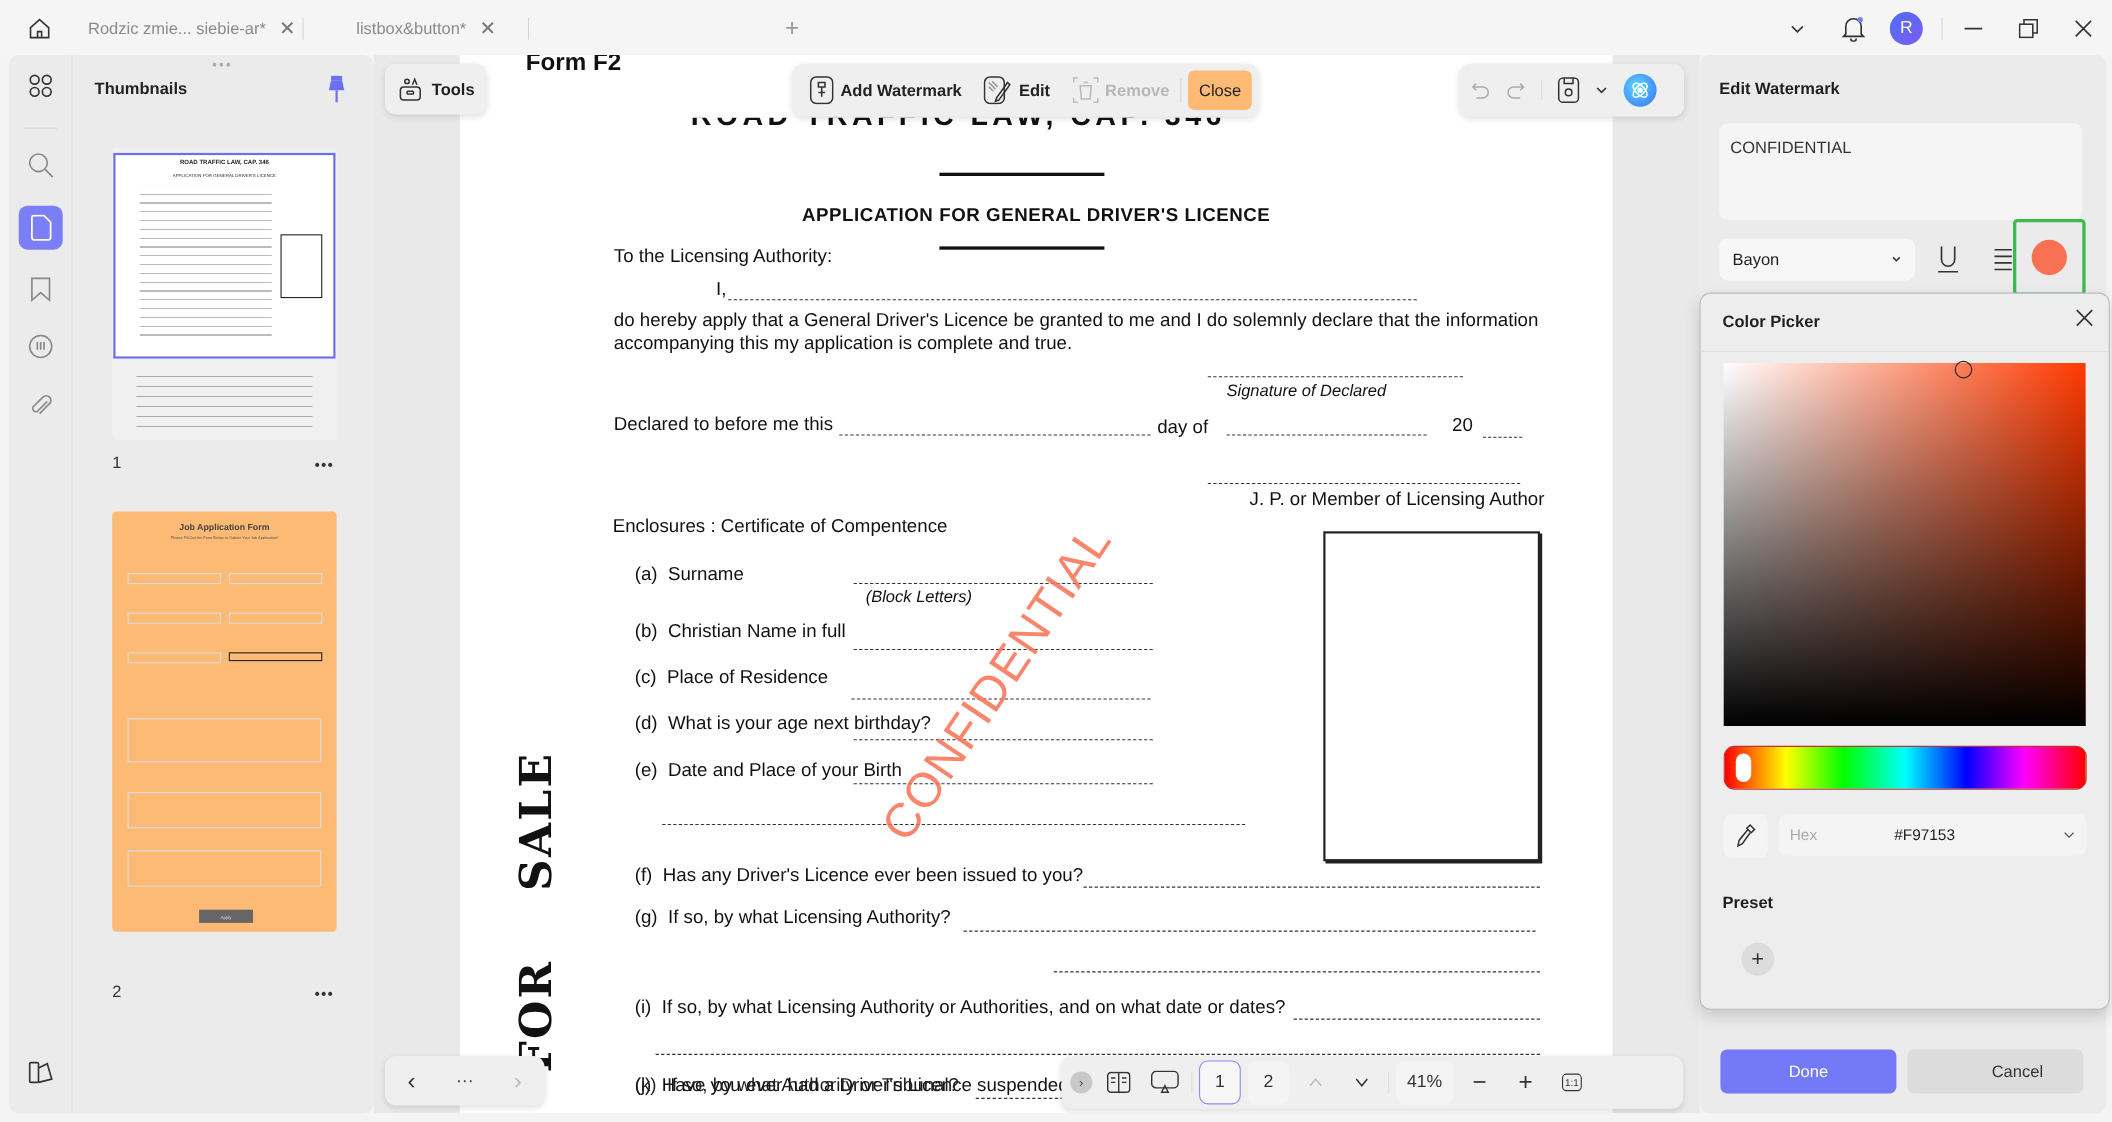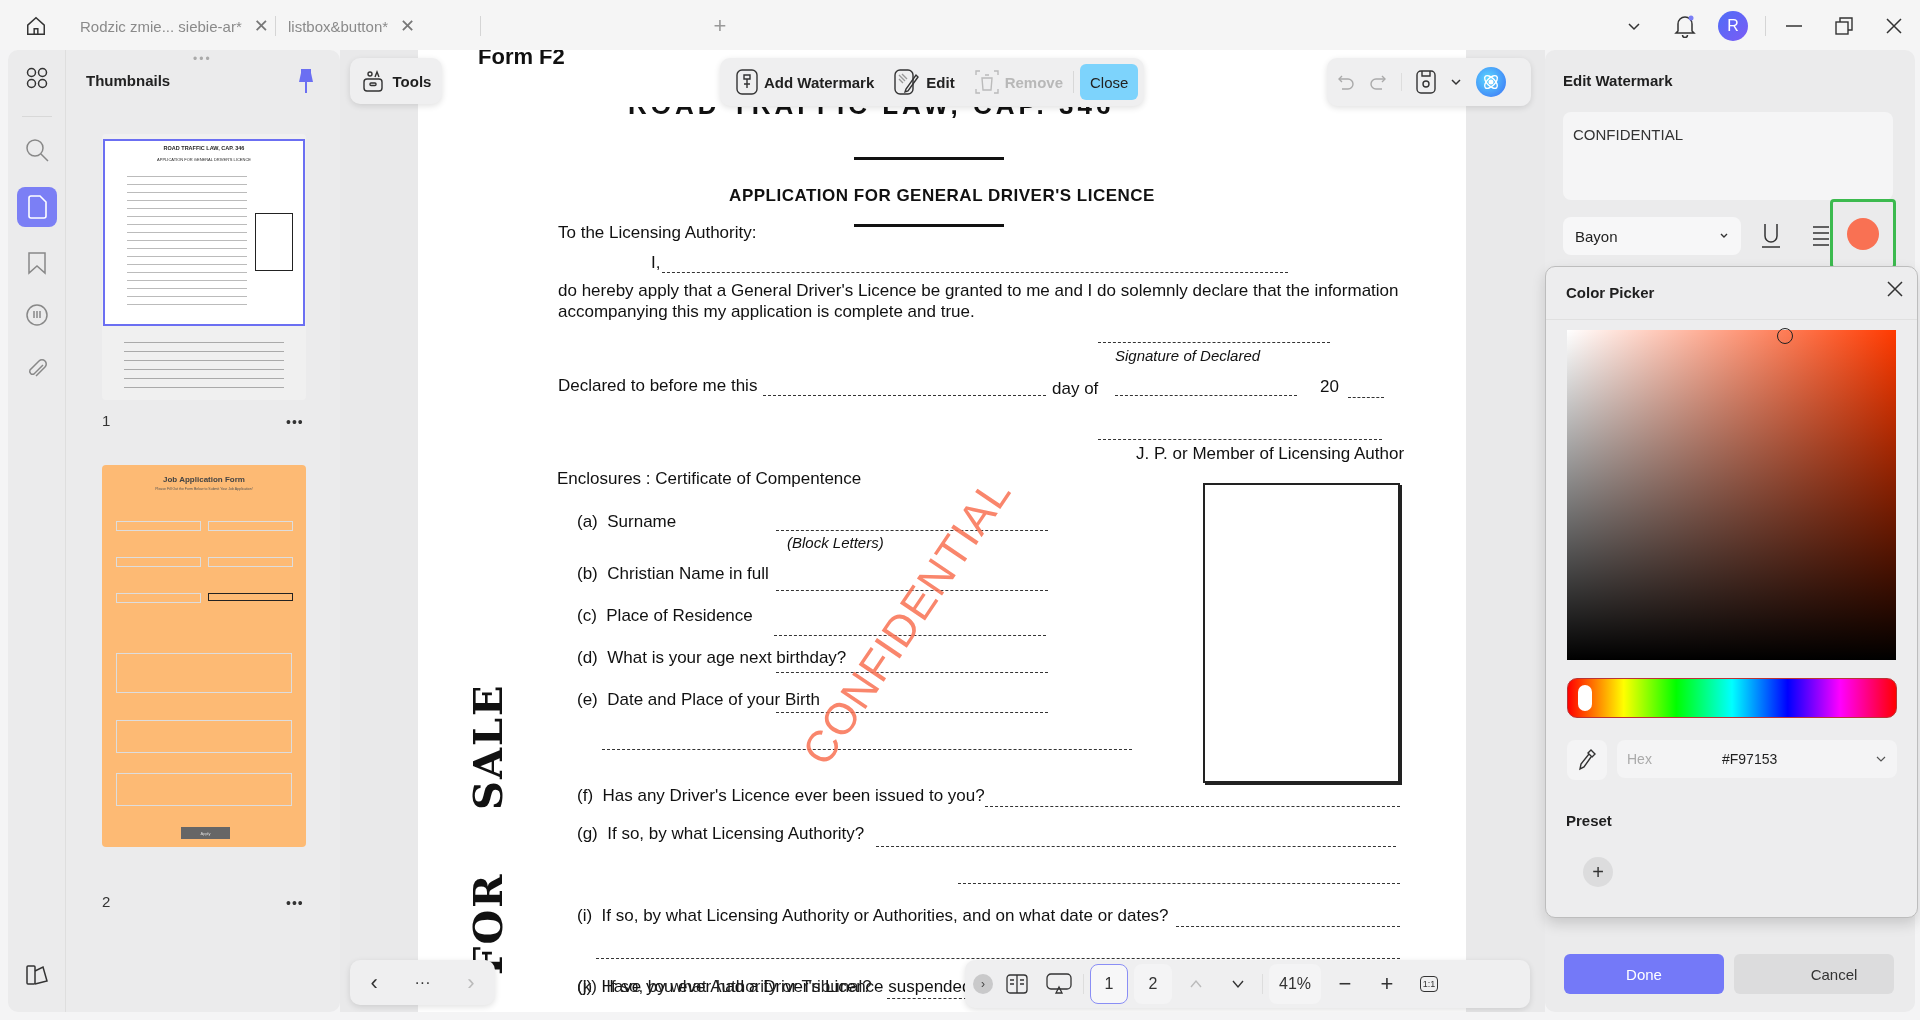--- a/index.html
+++ b/index.html
@@ -70,21 +70,21 @@
     <svg width="22" height="22" viewBox="0 0 24 24" fill="none" stroke="#333" stroke-width="1.6">
         <path d="M3 11 L12 3 L21 11 V21 H3 Z"></path>
         <path d="M10 21 V15 H14 V21"></path>
       </svg>
   </div>
   <div class="tab" style="left:70px;">
     <span>Rodzic zmie... siebie-ar*</span>
     <span class="x">✕</span>
   </div>
   <div class="tab-sep" style="left:275px;"></div>
-  <div class="tab" style="left:278px; width:200px; justify-content:flex-start;">
+  <div class="tab" style="left:261px; width:200px; justify-content:flex-end;">
     <span>listbox&amp;button*</span>
     <span class="x">✕</span>
   </div>
   <div class="tab-sep" style="left:480px;"></div>
   <div class="tab active" style="left:486px; width:206px;">
     <span>Image field ... date field*</span>
     <span class="x" style="color:#333">✕</span>
   </div>
   <div class="win-ic" style="left:704px; color:#999; font-size:22px;">+</div>
 
@@ -292,21 +292,21 @@
       <span>Edit</span>
     </div>
     <div class="fb-btn disabled">
       <svg width="24" height="26" viewBox="0 0 24 26" fill="none" stroke="#bbb" stroke-width="1.4">
           <path d="M1 6 V2 H5 M19 2 H23 V6 M1 20 V24 H5 M19 24 H23 V20"></path>
           <path d="M7 9 H17 L16 21 H8 Z M10 6 H14"></path>
         </svg>
       <span>Remove</span>
     </div>
     <div class="fb-sep"></div>
-    <div class="fb-btn" style="font-weight:normal; background:#7dd3fc; border-radius:6px; margin-left:6px;">Close</div>
+    <div class="fb-btn" style="font-weight:normal; background:#fdba74; border-radius:6px; margin-left:6px;">Close</div>
   </div>
 
   <div class="floatbar" style="left:987px; top:8px; width:204px; height:48px; padding:0 10px; gap:14px;">
     <svg width="18" height="18" viewBox="0 0 18 18" fill="none" stroke="#aaa" stroke-width="1.4">
         <path d="M5 3 L2 6 L5 9"></path>
         <path d="M2 6 H11 a5 5 0 0 1 0 10 H5"></path>
       </svg>
     <svg width="18" height="18" viewBox="0 0 18 18" fill="none" stroke="#aaa" stroke-width="1.4">
         <path d="M13 3 L16 6 L13 9"></path>
         <path d="M16 6 H7 a5 5 0 0 0 0 10 H13"></path>

